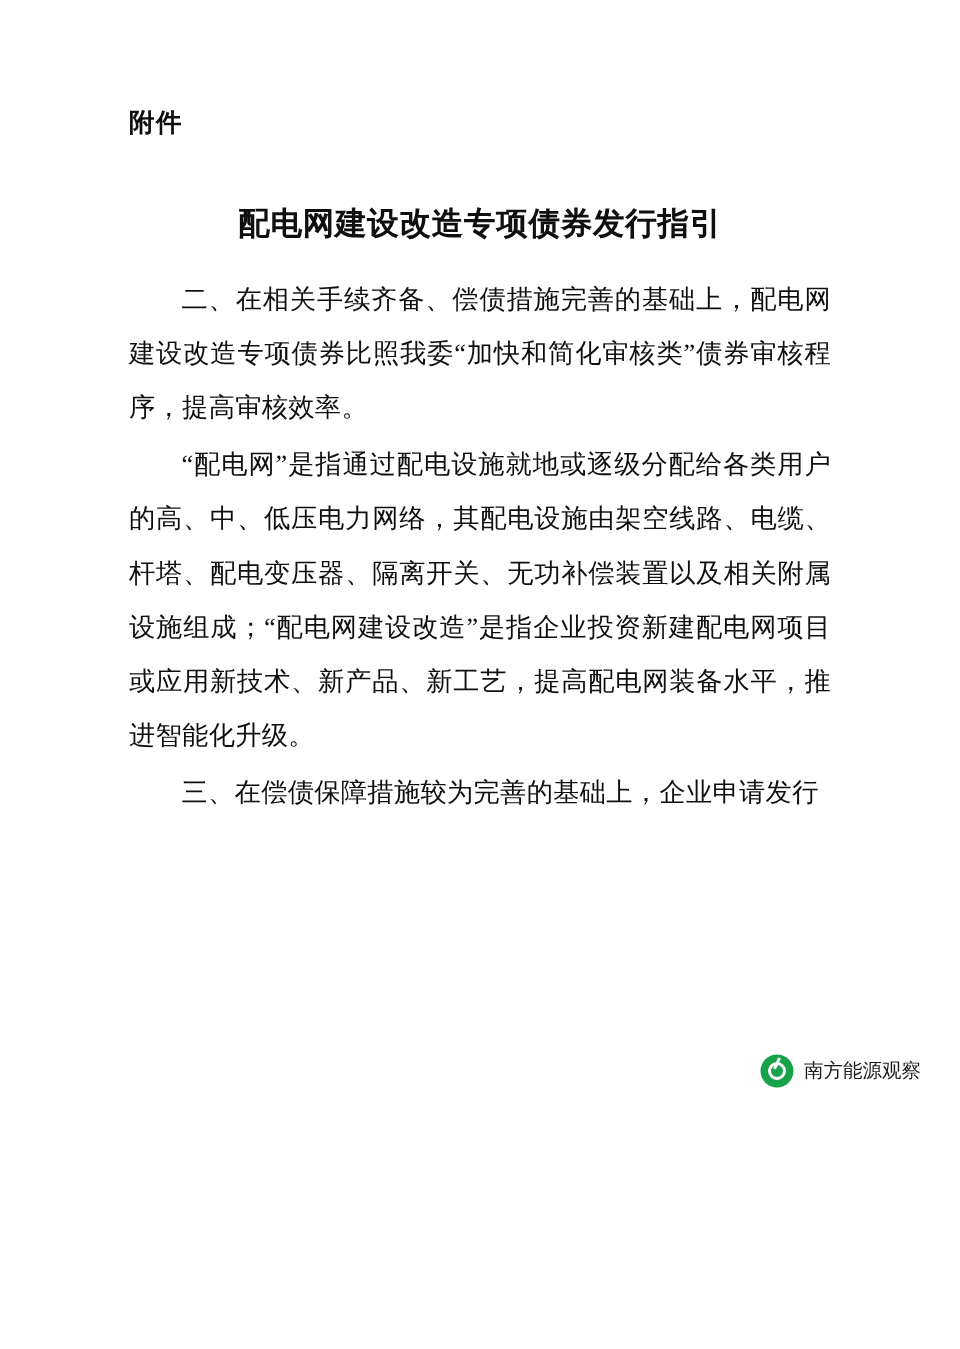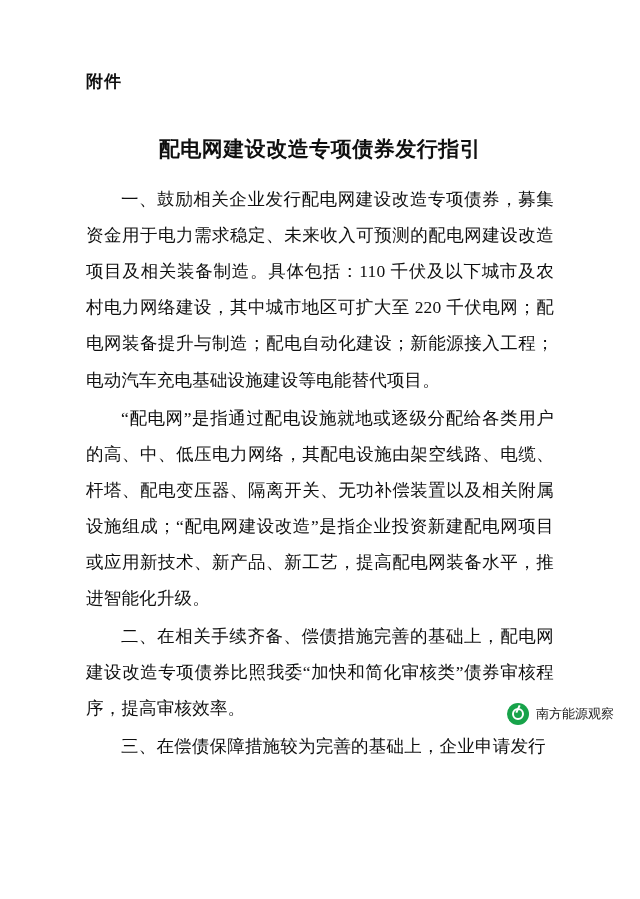--- a/index.html
+++ b/index.html
@@ -93,23 +93,22 @@
 </style>
 </head>
 <body>
 
 <div class="page">
 
   <div class="attachment-label">附件</div>
 
   <h1 class="doc-title">配电网建设改造专项债券发行指引</h1>
 
-  <p class="para">一、鼓励相关企业发行配电网建设改造专项债券，募集资金用于电力需求稳定、未来收入可预测的配电网建设改造项目及相关装备制造。具体包括：110 千伏及以下城市及农村电力网络建设，其中城市地区可扩大至 220 千伏电网；配电网装备提升与制造；配电自动化建设；新能源接入工程；电动汽车充电基础设施建设等电能替代项目。</p>
+  <p class="para">二、在相关手续齐备、偿债措施完善的基础上，配电网建设改造专项债券比照我委“加快和简化审核类”债券审核程序，提高审核效率。</p>
   <p class="para">“配电网”是指通过配电设施就地或逐级分配给各类用户的高、中、低压电力网络，其配电设施由架空线路、电缆、杆塔、配电变压器、隔离开关、无功补偿装置以及相关附属设施组成；“配电网建设改造”是指企业投资新建配电网项目或应用新技术、新产品、新工艺，提高配电网装备水平，推进智能化升级。</p>
-  <p class="para">二、在相关手续齐备、偿债措施完善的基础上，配电网建设改造专项债券比照我委“加快和简化审核类”债券审核程序，提高审核效率。</p>
   <p class="para">三、在偿债保障措施较为完善的基础上，企业申请发行</p>
 
   <div class="footer-brand">
     <span class="brand-badge"></span>
     <span class="brand-text">南方能源观察</span>
   </div>
 
 </div>
 
 </body></html>

